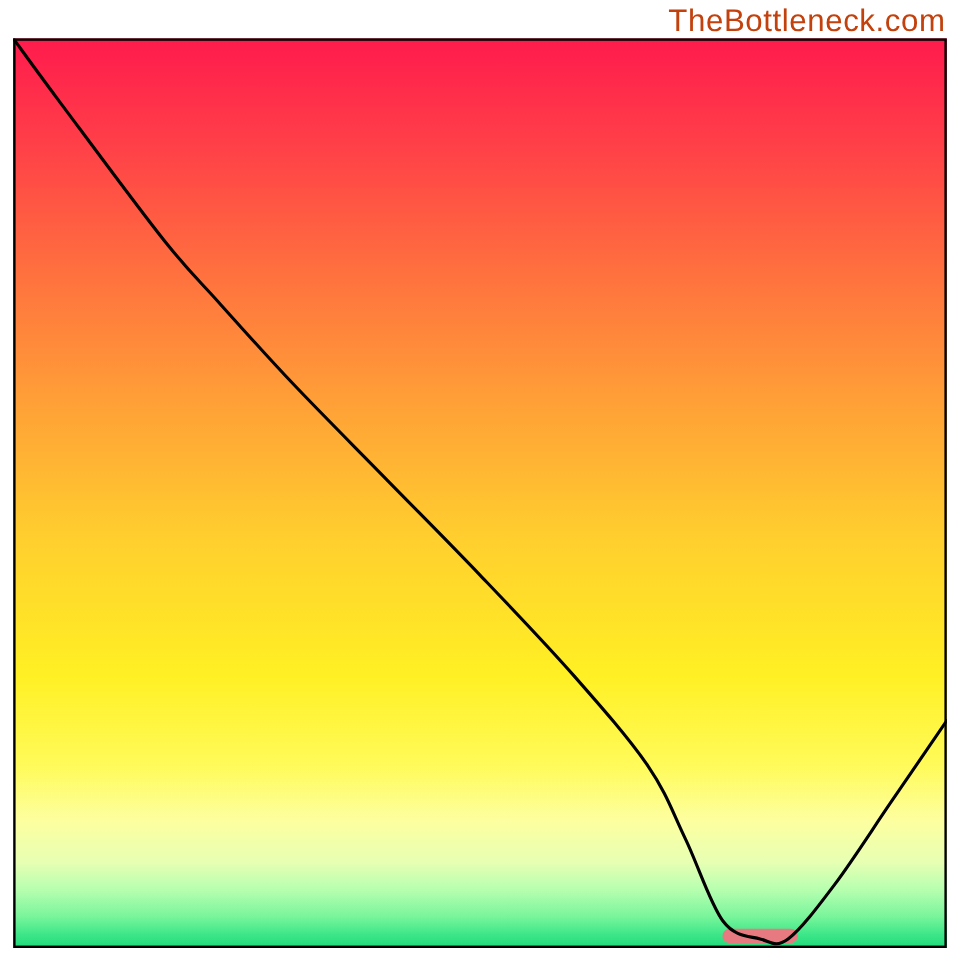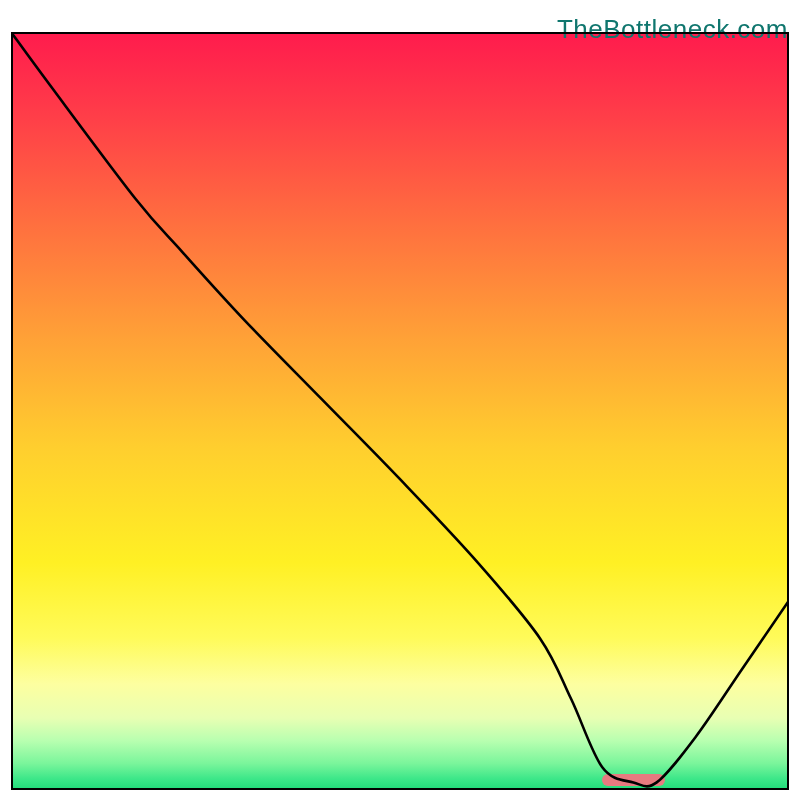--- a/index.html
+++ b/index.html
@@ -11,23 +11,23 @@
     font-family: Arial, Helvetica, sans-serif;
     overflow: hidden;
   }
   .frame {
     position: relative;
     width: 800px;
     height: 800px;
   }
   .watermark {
     position: absolute;
-    top: 14px;
+    top: 2px;
     right: 12px;
-    color: #0f766e;
+    color: #c2410c;
     font-size: 26px;
     font-weight: 500;
     letter-spacing: 0.5px;
     z-index: 3;
     user-select: none;
     text-align: right;
   }
   .plot-area {
     position: absolute;
     left: 11px;

